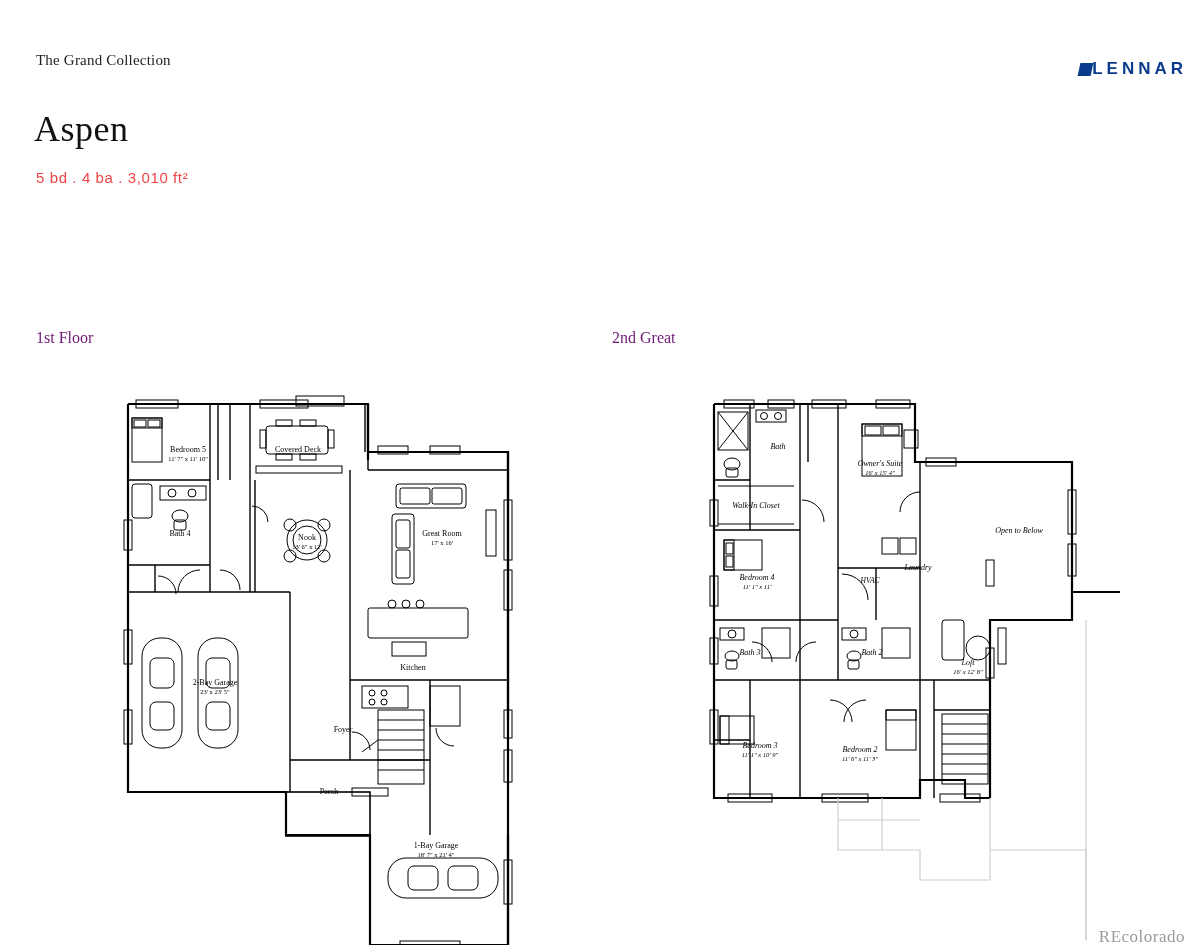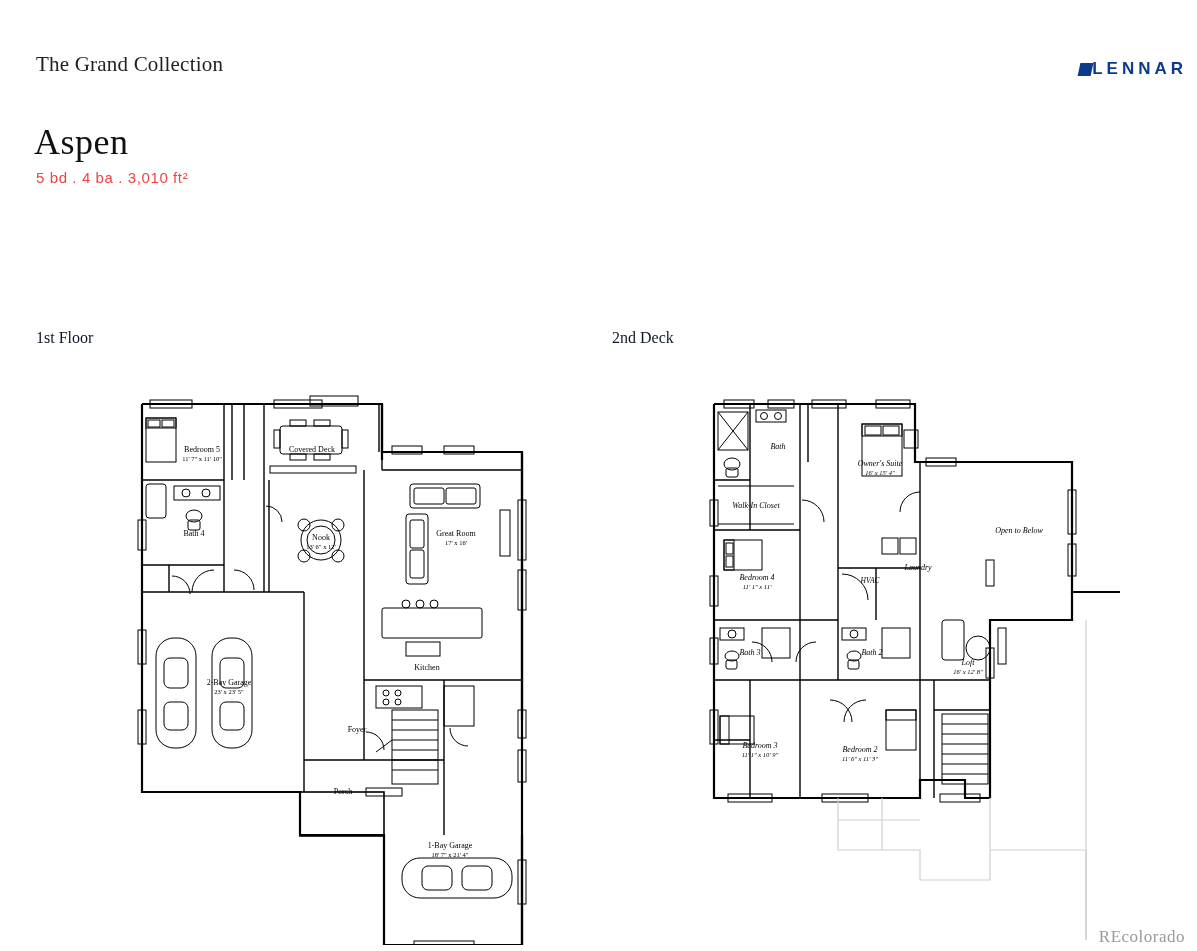--- a/index.html
+++ b/index.html
@@ -19,33 +19,32 @@
     position: absolute;
     inset: 0;
   }
 
   
   .collection-title {
     position: absolute;
     left: 36px;
     top: 52px;
     font-family: "Liberation Serif", serif;
-    font-size: 21px;
+    font-size: 15px;
     color: #222;
     letter-spacing: .2px;
   }
   .plan-name {
     position: absolute;
     left: 34px;
     top: 108px;
     font-family: "Liberation Serif", serif;
     font-size: 36px;
     color: #111;
     letter-spacing: .5px;
-    margin-top: 13px;
   }
   .plan-specs {
     position: absolute;
     left: 36px;
     top: 169px;
     font-size: 15px;
     color: #ef4444;
     letter-spacing: .6px;
   }
 
@@ -83,30 +82,30 @@
   }
   .options b {
     font-weight: bold;
   }
 
   
   .floor-label {
     position: absolute;
     font-family: "Liberation Serif", serif;
     font-size: 16px;
-    color: #0f172a;
+    color: #701a75;
   }
   #floor1-label { left: 36px; top: 329px; }
   #floor2-label { left: 612px; top: 329px; }
 
   
   .plan {
     position: absolute;
   }
-  #plan1 { left: 114px; top: 380px; width: 440px; height: 565px; }
+  #plan1 { left: 100px; top: 380px; width: 440px; height: 565px; }
   #plan2 { left: 690px; top: 380px; width: 430px; height: 565px; font-style: italic; }
   .plan svg { display: block; }
 
   .watermark {
     position: absolute;
     right: 12px;
     bottom: 4px;
     font-family: "Liberation Serif", serif;
     font-size: 17px;
     color: #9a9a9a;
@@ -122,21 +121,21 @@
   <div class="plan-name">Aspen</div>
   <div class="plan-specs">5 bd . 4 ba . 3,010 ft²</div>
 
   <div class="logo">
     <span class="logo-mark"></span>
     <span class="logo-text">LENNAR</span>
   </div>
 
 
   <div class="floor-label" id="floor1-label">1st Floor</div>
-  <div class="floor-label" id="floor2-label">2nd Deck</div>
+  <div class="floor-label" id="floor2-label">2nd Great</div>
 
   <div class="plan" id="plan1">
     <svg width="440" height="565" viewBox="0 0 440 565">
       <g fill="none" stroke="#000" stroke-width="2.2">
 
         <path d="M28 24 L268 24 L268 80 L268 24 L268 24"></path>
         <path d="M28 24 L28 412 L186 412 L186 455 L270 455 L270 565 L408 565 L408 455 L408 455"></path>
         <path d="M268 24 L268 72 L408 72 L408 340 L408 340"></path>
         <path d="M408 72 L408 565"></path>
         <path d="M268 24 L268 24"></path>

